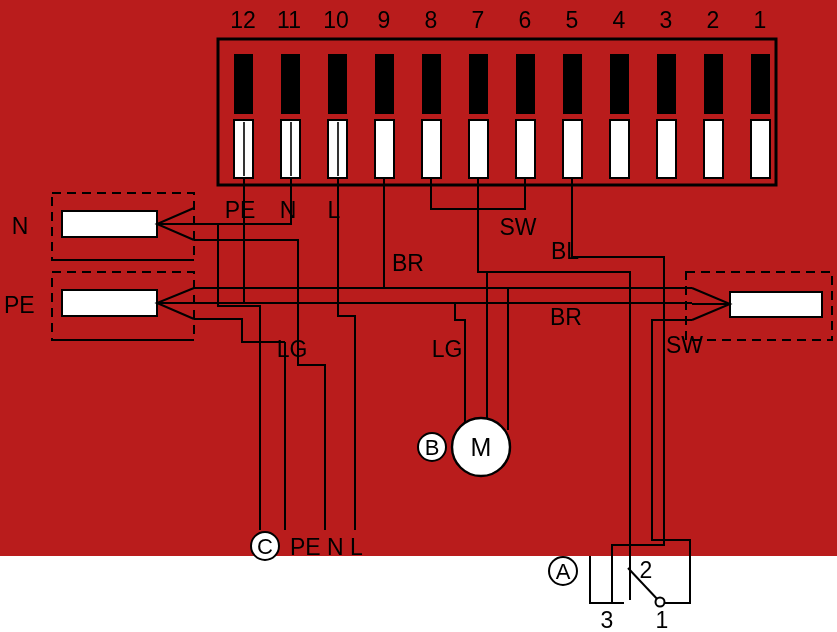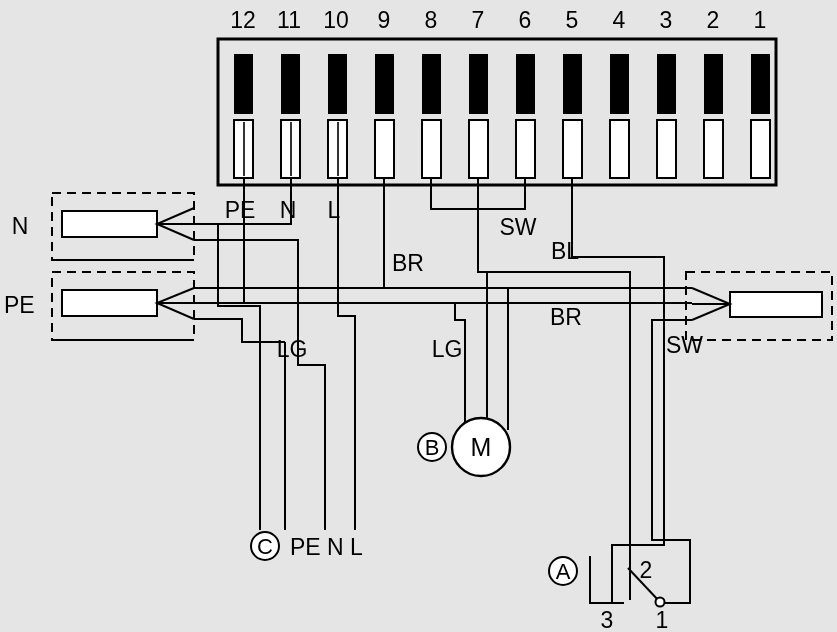--- a/index.html
+++ b/index.html
@@ -9,22 +9,22 @@
   }
   body {
     width: 837px;
     height: 632px;
     overflow: hidden;
     font-family: "Liberation Sans", sans-serif;
   }
   #diagram-root {
     position: relative;
     width: 837px;
-    height: 632px;
-    background: #e5e5e5;
+    height: 556px;
+    background: #b91c1c;
   }
   svg#wiring-svg {
     display: block;
     width: 837px;
     height: 632px;
   }
   .wire {
     fill: none;
     stroke: #000000;
     stroke-width: 2;

